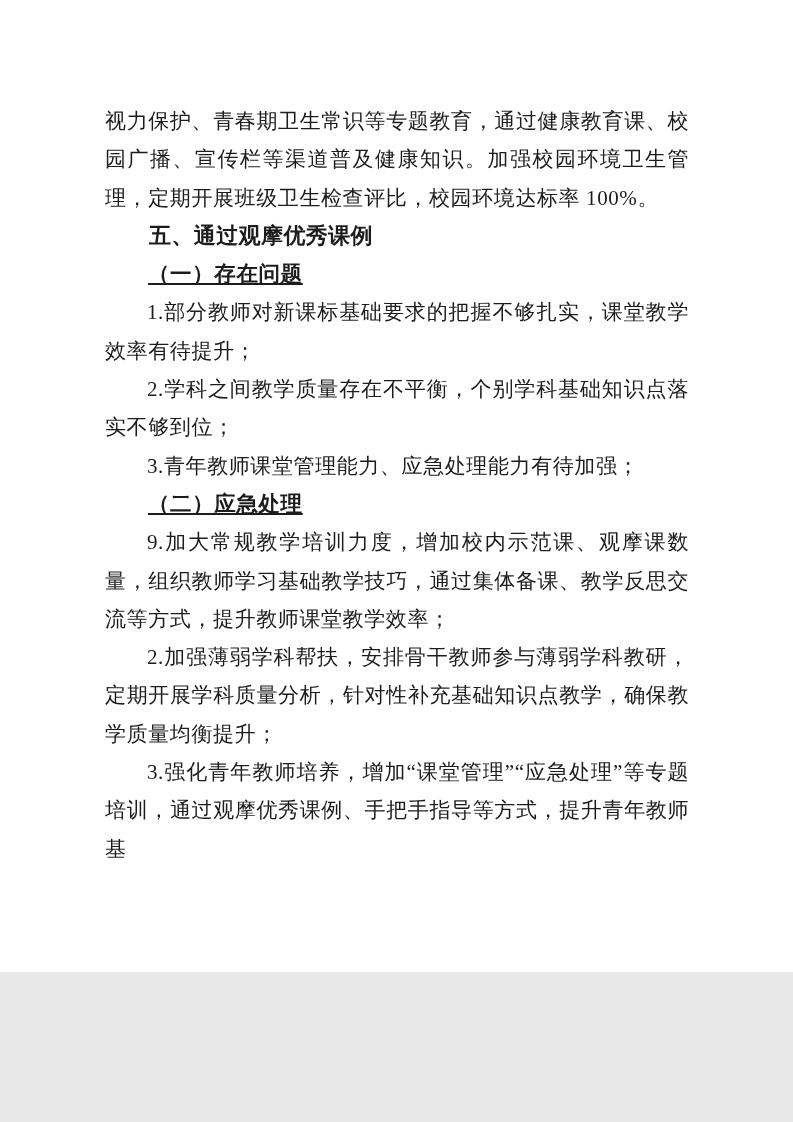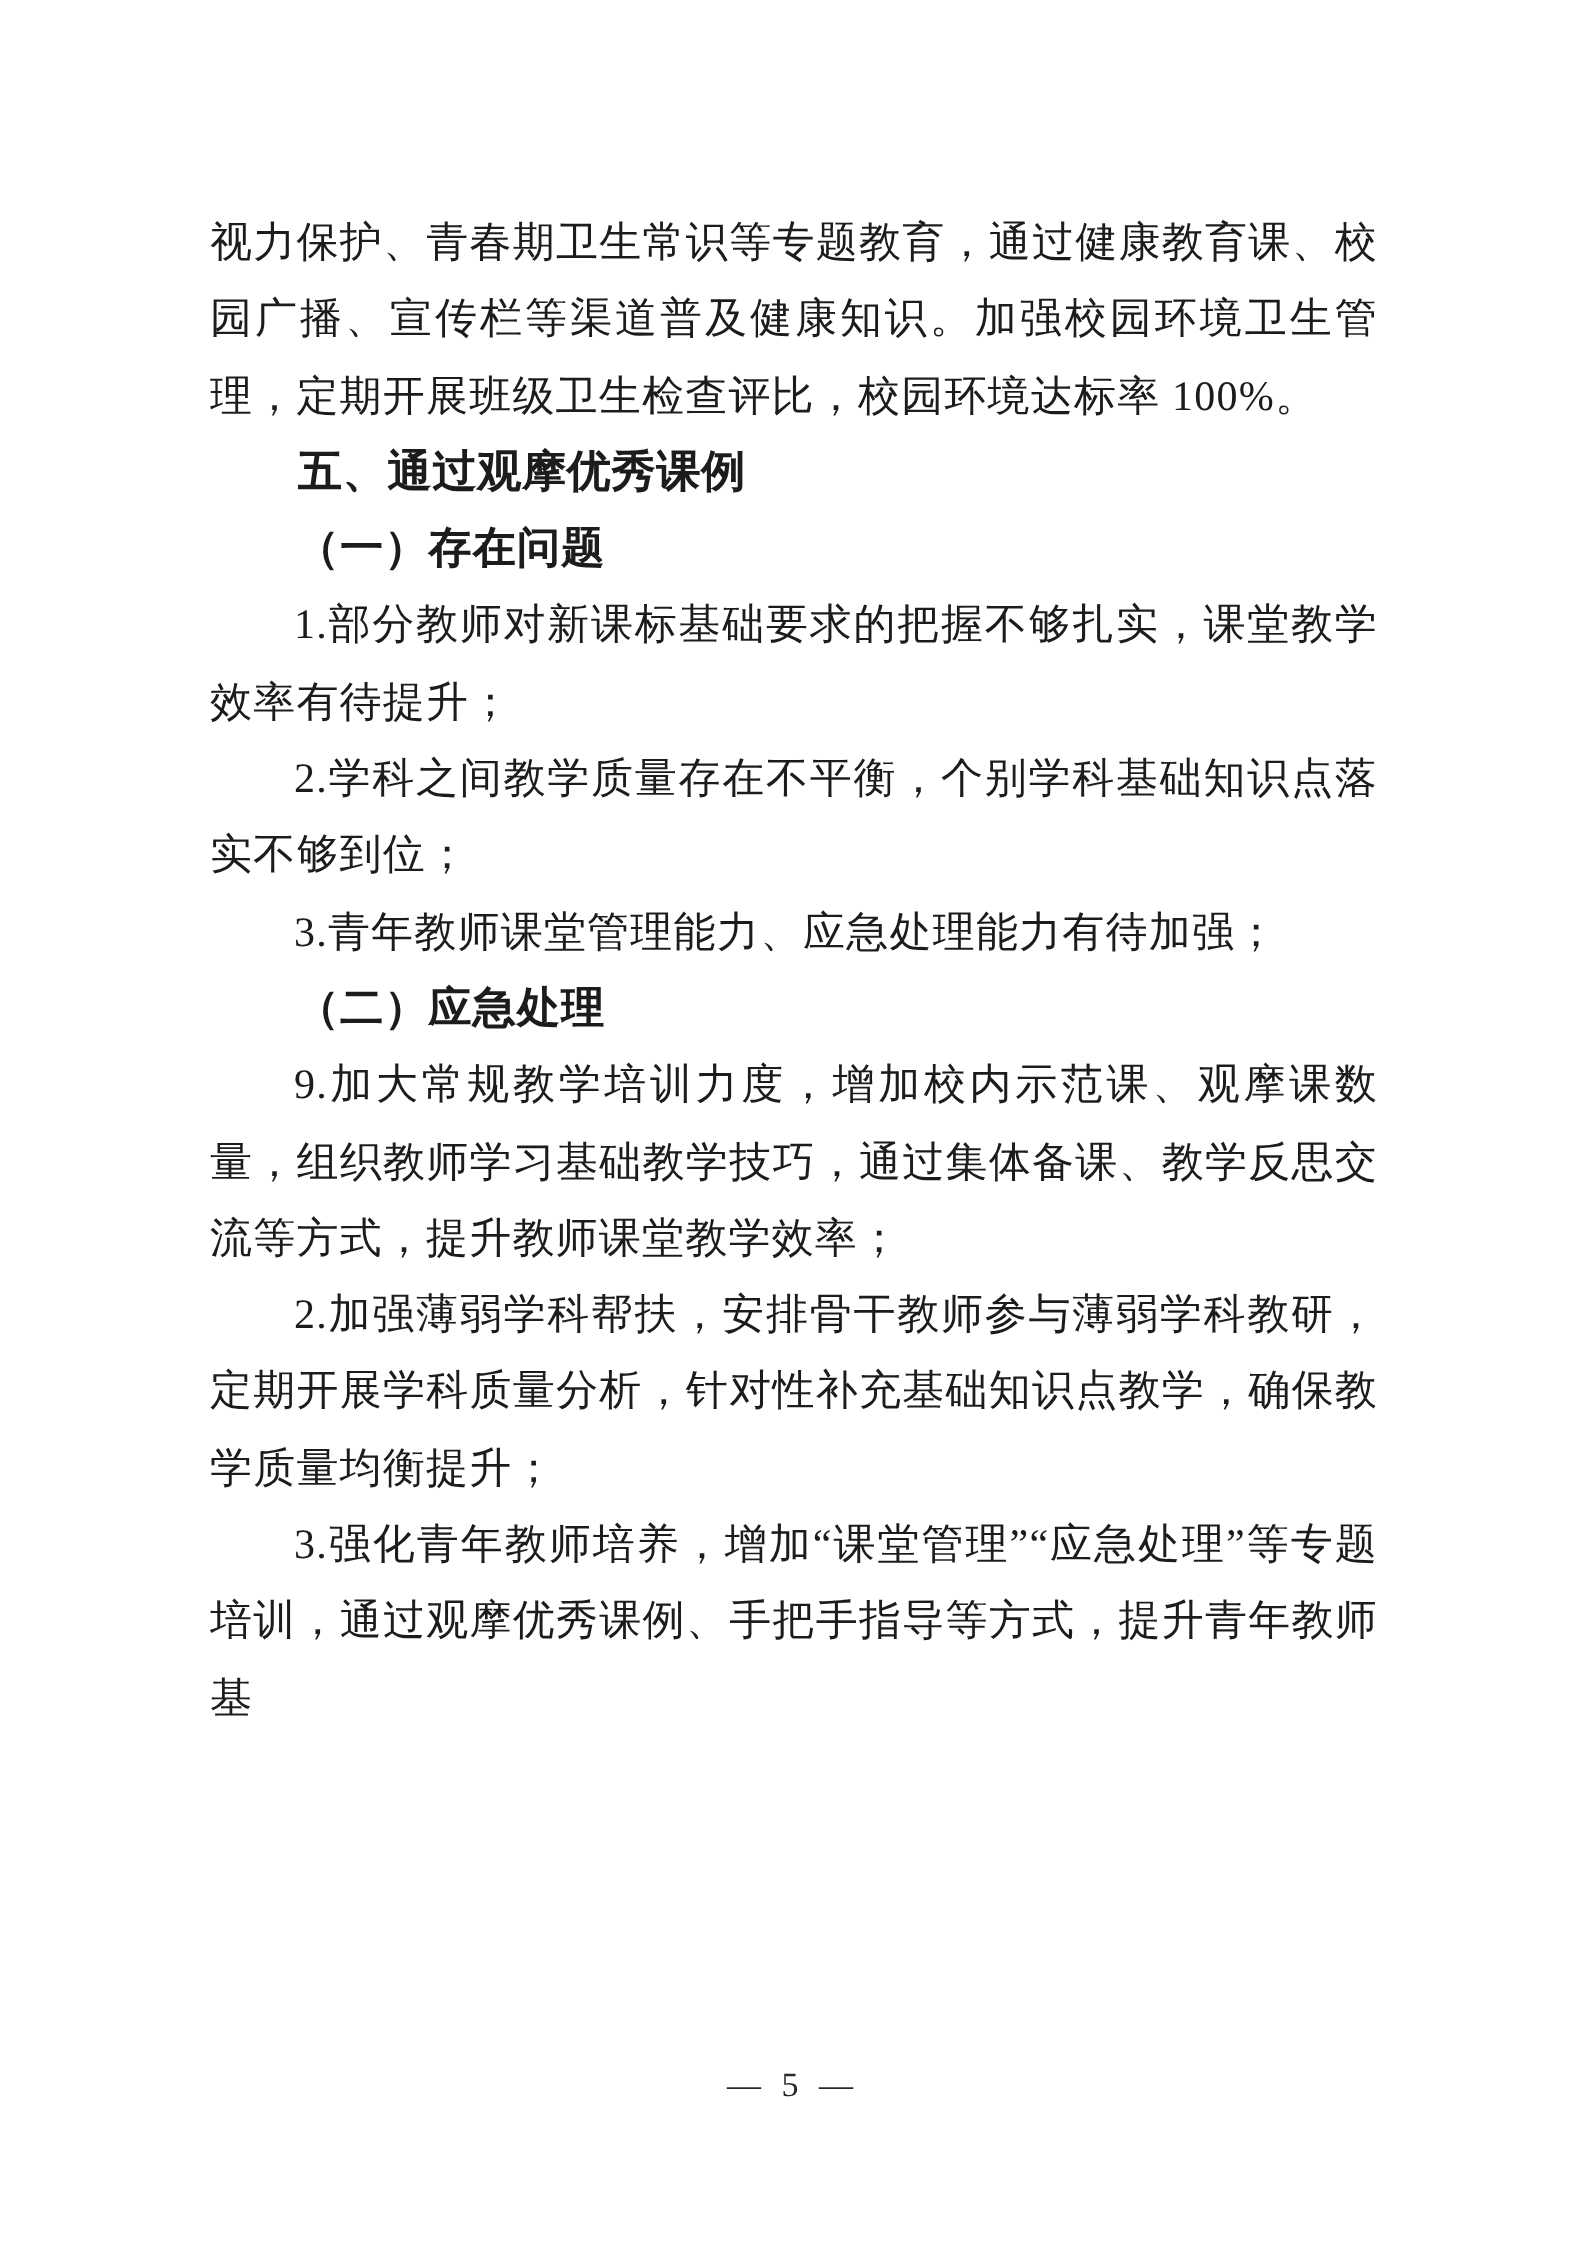--- a/index.html
+++ b/index.html
@@ -3,21 +3,21 @@
 <meta charset="utf-8">
 <style>
   html, body {
     margin: 0;
     padding: 0;
     background: #e8e8e8;
   }
   .page {
     position: relative;
     width: 793px;
-    height: 1122px;
+    height: 972px;
     margin: 0 auto;
     background: #ffffff;
     overflow: hidden;
     font-family: "Liberation Serif", "DejaVu Serif", serif;
     color: #1c1c1c;
   }
   .text-block {
     position: absolute;
     left: 105px;
     top: 102px;
@@ -37,20 +37,21 @@
   }
   .h-main {
     font-family: "Liberation Sans", "DejaVu Sans", sans-serif;
     font-weight: bold;
     font-size: 22px;
     letter-spacing: 0.4px;
   }
   .h-sub {
     font-weight: bold;
     font-size: 21.5px;
+    text-decoration: underline;
   }
   .footer {
     position: absolute;
     left: 0;
     top: 1033px;
     width: 100%;
     text-align: center;
     font-size: 17px;
     letter-spacing: 3px;
     color: #2a2a2a;

